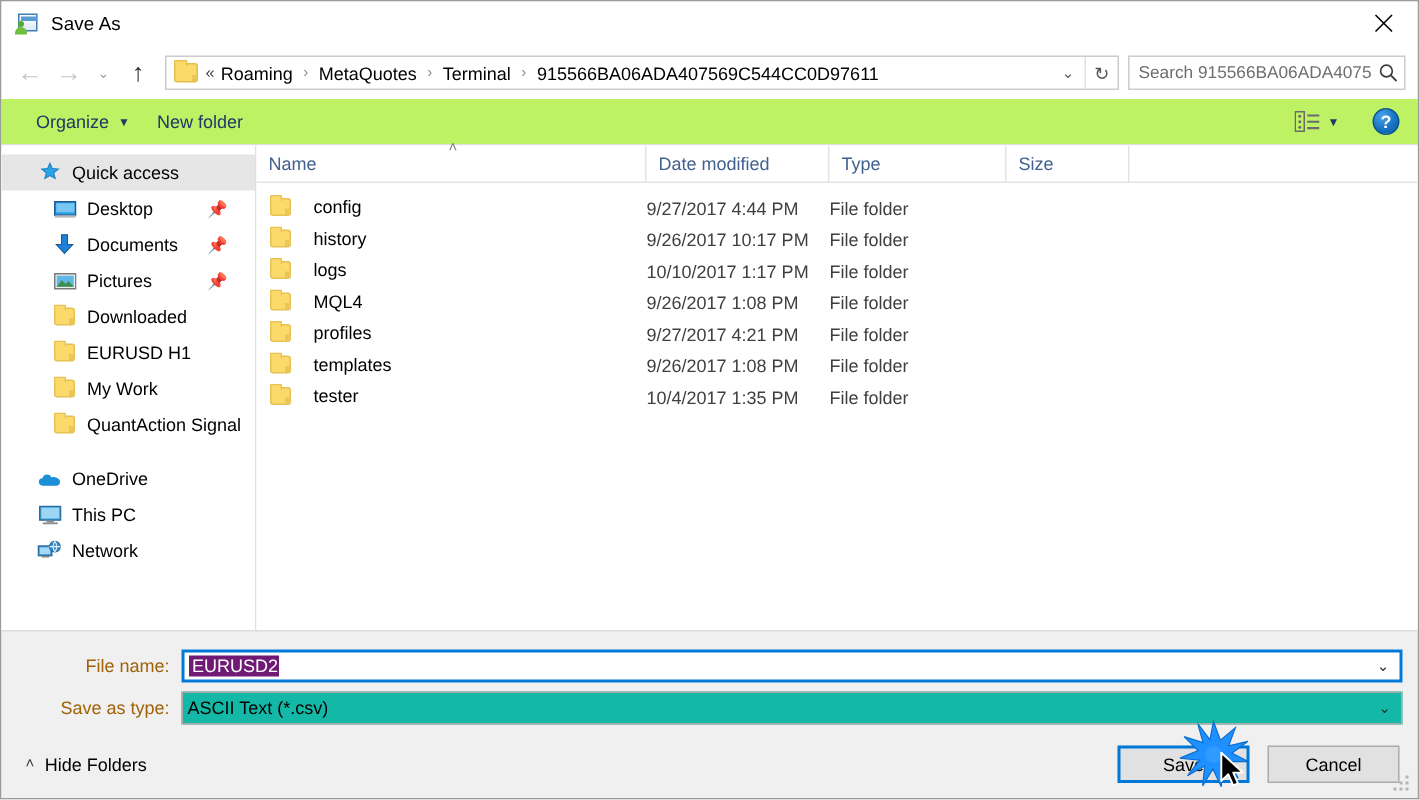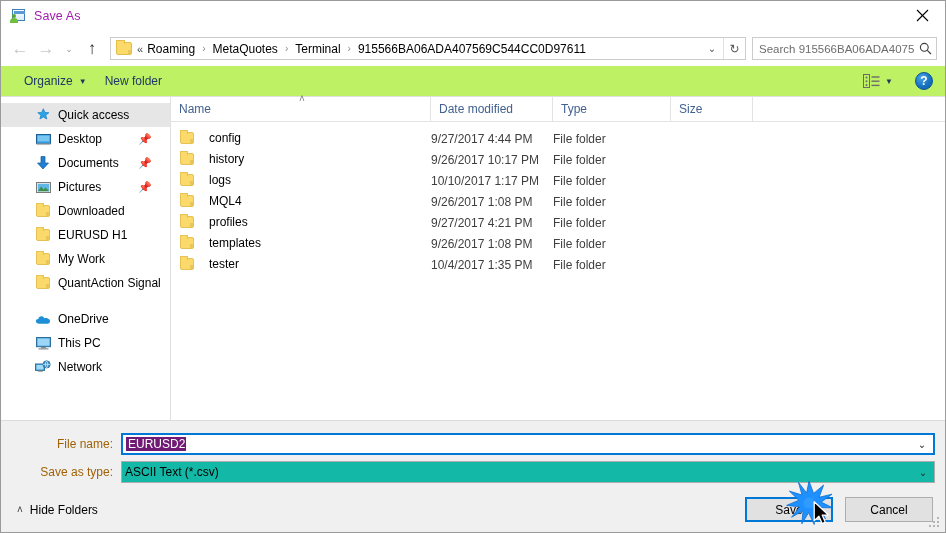--- a/index.html
+++ b/index.html
@@ -57,21 +57,21 @@
     background: #5aa832;
   }
   .title-icon .person .body {
     position: absolute; left: 0px; top: 4px;
     width: 8px; height: 5px;
     border-radius: 4px 4px 0 0;
     background: #6fbf3c;
   }
   .title-text {
     font-size: 12.5px;
-    color: #a21caf;
+    color: #000000;
     letter-spacing: 0.1px;
   }
   .close-btn {
     position: absolute;
     right: 0; top: 0;
     width: 46px; height: 29px;
     display: flex; align-items: center; justify-content: center;
     cursor: default;
   }
   .close-btn svg { display: block; }
@@ -246,21 +246,21 @@
   .side-item {
     height: 24px;
     display: flex;
     align-items: center;
     padding-left: 22px;
     font-size: 12px;
     color: #000;
     position: relative;
     cursor: default;
   }
-  .side-item.root { padding-left: 34px; }
+  .side-item.root { padding-left: 24px; }
   .side-item.child { padding-left: 34px; }
   .side-item.selected { background: #e6e6e6; }
   .side-icon {
     width: 16px; height: 16px;
     margin-right: 7px;
     flex: 0 0 16px;
     position: relative;
     display: flex; align-items: center; justify-content: center;
   }
   .pin {

